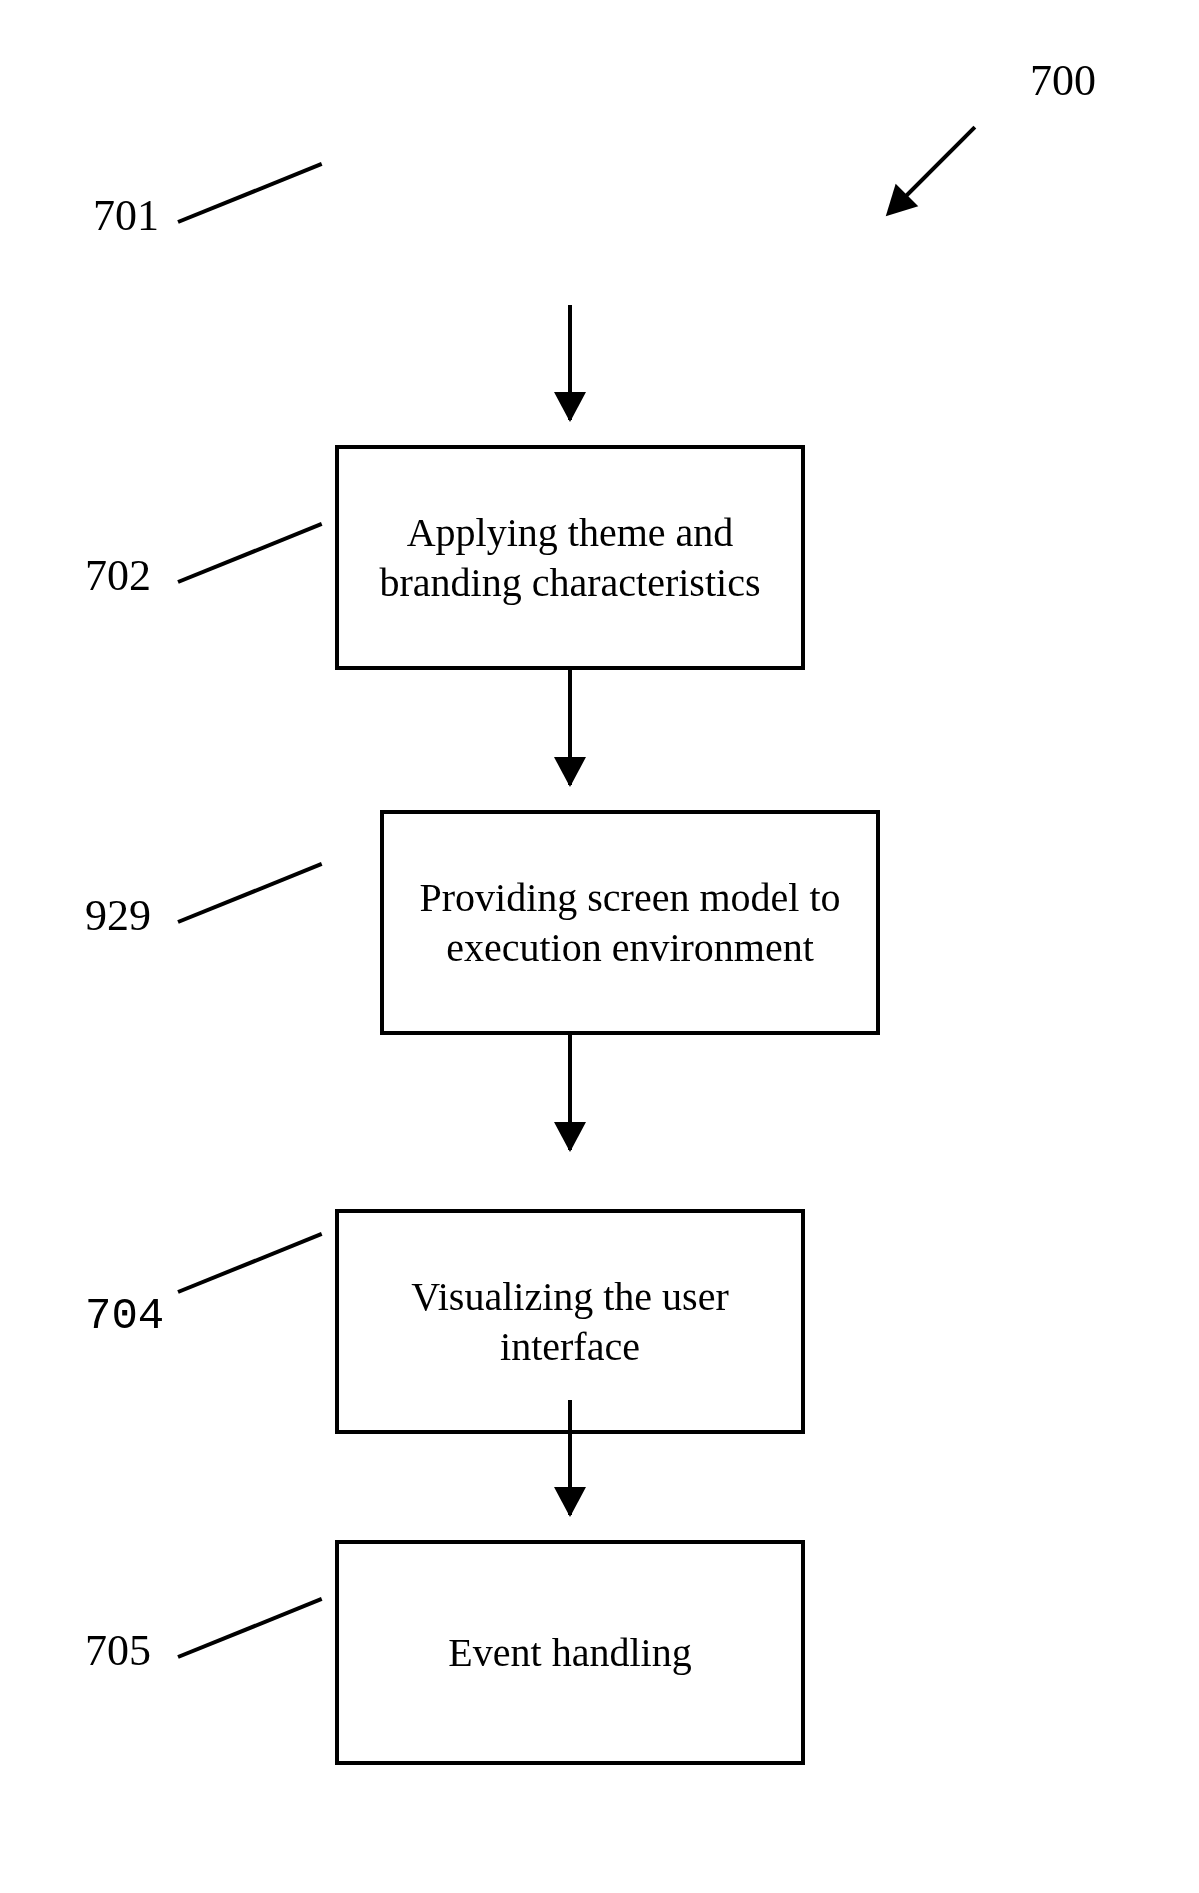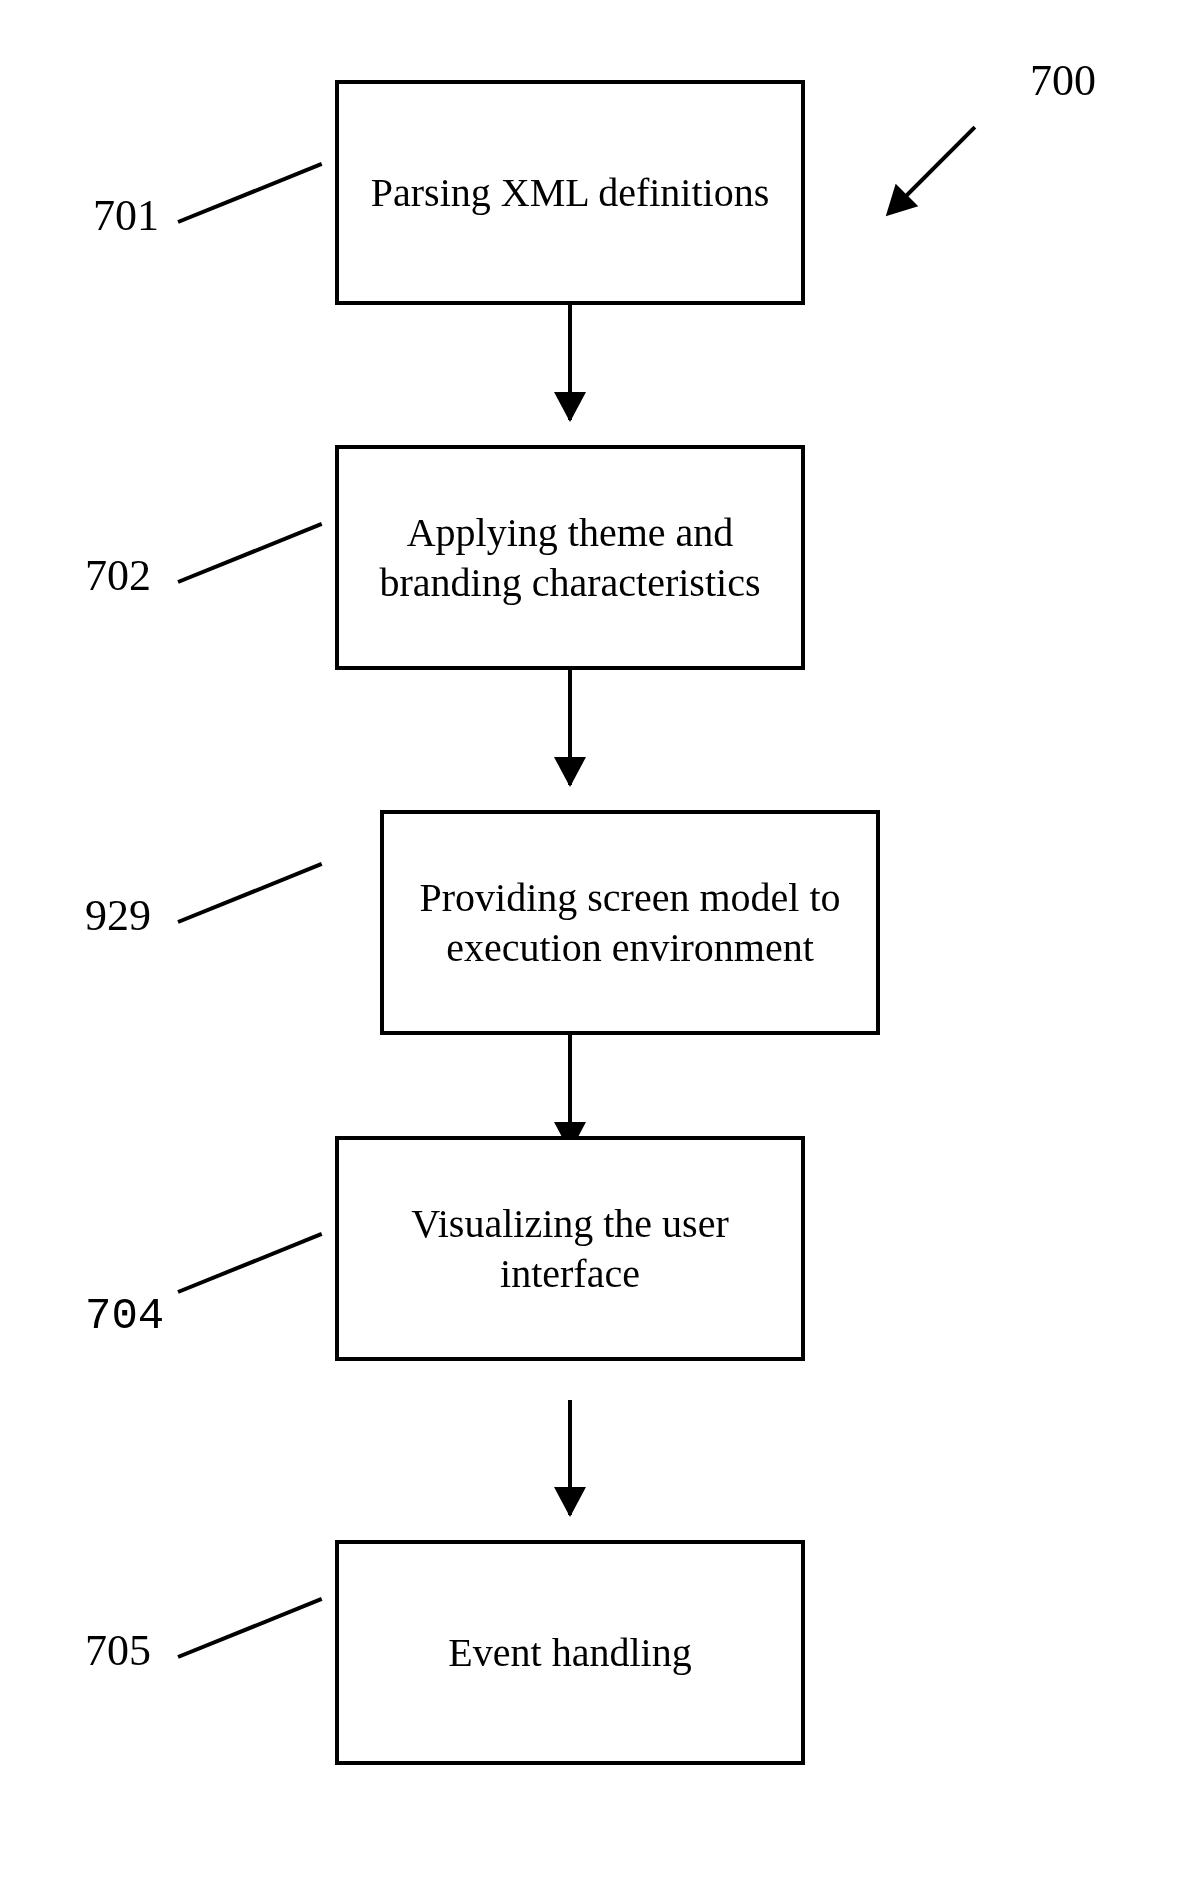--- a/index.html
+++ b/index.html
@@ -81,42 +81,39 @@
 </head>
 <body>
 
 <div class="canvas">
 
   <div class="label" style="left:1030px; top:55px;">700</div>
   <div class="diag-arrow" style="left:890px; top:210px; transform: rotate(-45deg);"></div>
 
   <div class="label" style="left:85px; top:190px;margin-left:8px;">701</div>
   <div class="leader" style="left:178px; top:220px; width:155px; transform: rotate(-22deg);"></div>
-  <div class="box" style="left:335px; top:80px; width:470px; height:225px;">
-    <span>Parsing XML definitions</span>
-  </div>
   <div class="v-arrow" style="left:568px; top:305px; height:115px;"></div>
 
   <div class="label" style="left:85px; top:550px;">702</div>
   <div class="leader" style="left:178px; top:580px; width:155px; transform: rotate(-22deg);"></div>
   <div class="box" style="left:335px; top:445px; width:470px; height:225px;">
     <span>Applying theme and branding characteristics</span>
   </div>
   <div class="v-arrow" style="left:568px; top:670px; height:115px;"></div>
 
   <div class="label" style="left:85px; top:890px;">929</div>
   <div class="leader" style="left:178px; top:920px; width:155px; transform: rotate(-22deg);"></div>
   <div class="box" style="left:335px; top:810px; width:500px; height:225px;margin-left:45px;">
     <span>Providing screen model to execution environment</span>
   </div>
   <div class="v-arrow" style="left:568px; top:1035px; height:115px;"></div>
 
   <div class="label" style="left:85px; top:1291px;font-family:Liberation Mono, monospace;">704</div>
   <div class="leader" style="left:178px; top:1290px; width:155px; transform: rotate(-22deg);"></div>
-  <div class="box" style="left:335px; top:1136px; width:470px; height:225px;">
+  <div class="box" style="left:335px; top:1209px; width:470px; height:225px;">
     <span>Visualizing the user interface</span>
   </div>
   <div class="v-arrow" style="left:568px; top:1400px; height:115px;"></div>
 
   <div class="label" style="left:85px; top:1625px;">705</div>
   <div class="leader" style="left:178px; top:1655px; width:155px; transform: rotate(-22deg);"></div>
   <div class="box" style="left:335px; top:1540px; width:470px; height:225px;">
     <span>Event handling</span>
   </div>
 

